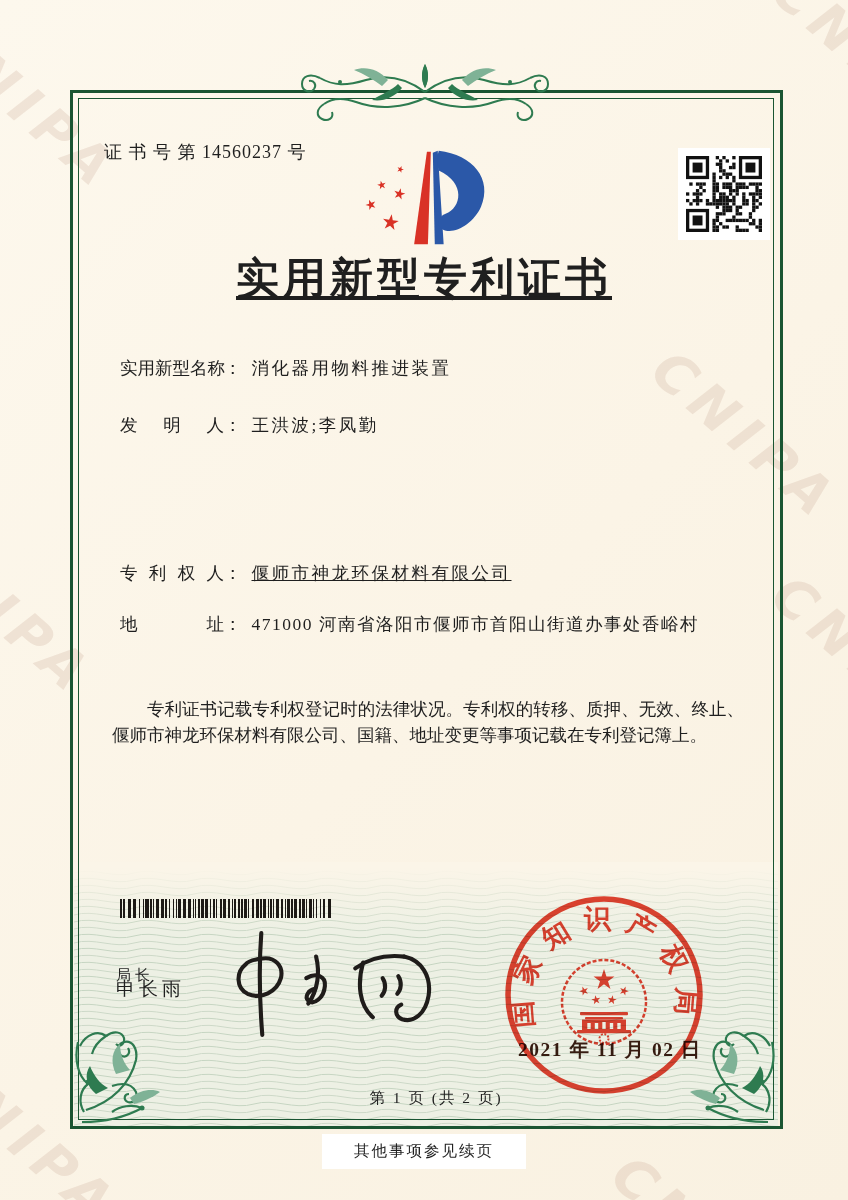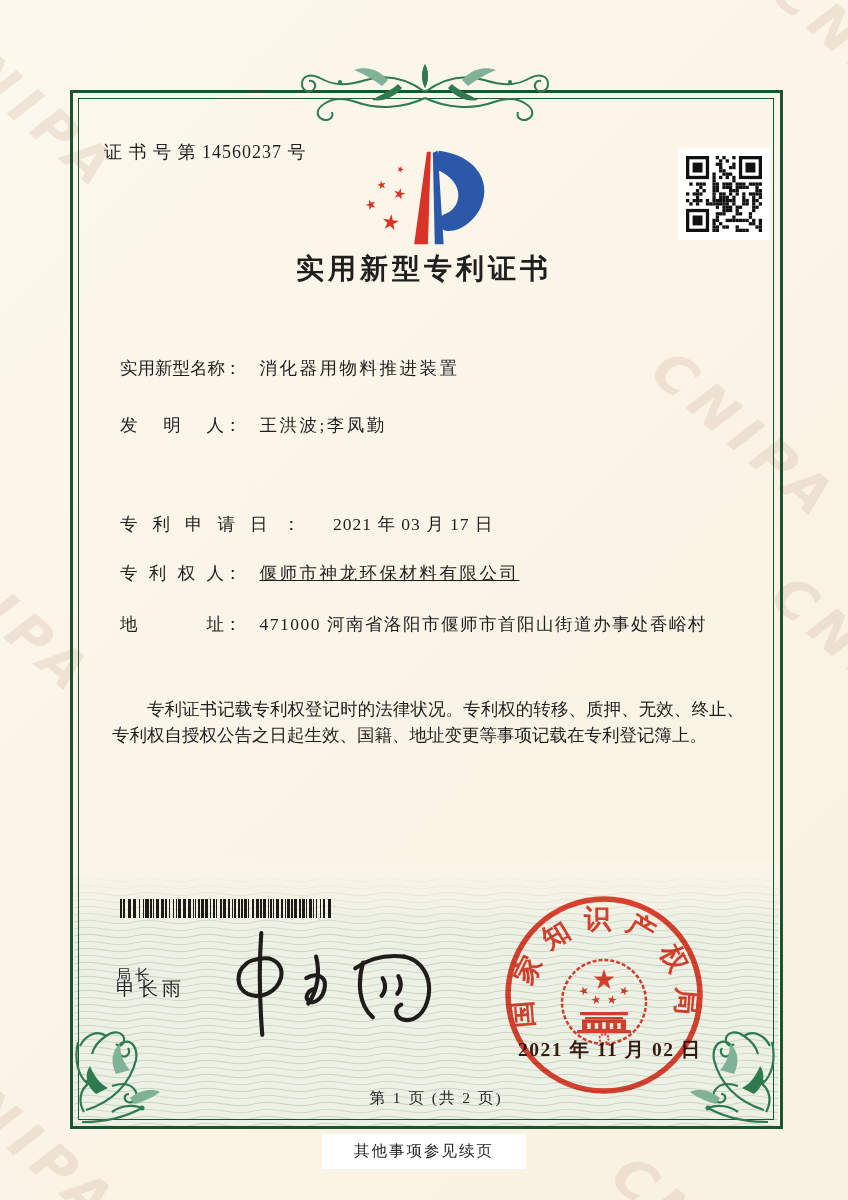--- a/index.html
+++ b/index.html
@@ -20,28 +20,28 @@
       border:3.5px solid #1a5532;z-index:3;}
   .frame-inner{position:absolute;left:78px;top:98px;width:694px;height:1020px;
       border:1px solid #1a5532;z-index:3;}
   .orn{position:absolute;z-index:4;}
   
   .cert-no{position:absolute;left:104px;top:140px;font-size:18px;letter-spacing:1px;z-index:5;}
   .logo{position:absolute;left:348px;top:134px;z-index:5;}
   .qr-box{position:absolute;left:678px;top:148px;width:92px;height:92px;background:#fff;z-index:5;}
   .qr-box svg{position:absolute;left:8px;top:8px;}
   .title{position:absolute;left:0;top:250px;width:100%;text-align:center;
-      font-size:28px;font-weight:bold;letter-spacing:4px;z-index:5;}
+      font-size:43px;font-weight:bold;letter-spacing:4px;z-index:5;text-decoration:underline;}
   
   .f-row{position:absolute;left:120px;font-size:17.5px;white-space:nowrap;z-index:5;}
   .f-label{display:inline-block;width:104px;text-align:justify;text-align-last:justify;
       vertical-align:bottom;}
   .f-label.spaced{width:auto;letter-spacing:15px;text-align:left;text-align-last:left;}
   .f-colon{display:inline-block;}
-  .f-value{margin-left:18px;letter-spacing:2.5px;}
+  .f-value{margin-left:10px;letter-spacing:2.5px;}
   .f-value.num{letter-spacing:1px;}
   .grant2{position:absolute;left:317px;top:0;}
   
   .body-text{position:absolute;left:112px;top:696px;width:632px;font-size:17.5px;
       line-height:26px;text-align:justify;z-index:5;}
   .body-text p{margin:0;text-indent:2em;}
   
   .barcode{position:absolute;left:120px;top:899px;z-index:5;}
   .director-title{position:absolute;left:116px;top:966px;font-size:15px;letter-spacing:4px;z-index:5;}
   .director-name{position:absolute;left:116px;top:976px;font-size:19px;letter-spacing:4px;z-index:5;}
@@ -316,33 +316,30 @@
   </div>
 
   <div class="title">实用新型专利证书</div>
 
   <div class="f-row" style="top:356px;">
     <span class="f-label">实用新型名称</span><span class="f-colon">：</span><span class="f-value">消化器用物料推进装置</span>
   </div>
   <div class="f-row" style="top:413px;">
     <span class="f-label">发明人</span><span class="f-colon">：</span><span class="f-value">王洪波;李凤勤</span>
   </div>
-  <div class="f-row" style="top:512px;">
-    <span class="f-label spaced">专利申请日：</span><span class="f-value num">2021 年 03 月 17 日</span>
-  </div>
   <div class="f-row" style="top:561px;text-decoration:underline;">
     <span class="f-label">专利权人</span><span class="f-colon">：</span><span class="f-value">偃师市神龙环保材料有限公司</span>
   </div>
   <div class="f-row" style="top:612px;">
     <span class="f-label">地址</span><span class="f-colon">：</span><span class="f-value" style="letter-spacing:1.5px;">471000 河南省洛阳市偃师市首阳山街道办事处香峪村</span>
   </div>
 
 
   <div class="body-text">
-    <p>专利证书记载专利权登记时的法律状况。专利权的转移、质押、无效、终止、专利权自授权公告之日起生效、国籍、地址变更等事项记载在专利登记簿上。</p>
+    <p>专利证书记载专利权登记时的法律状况。专利权的转移、质押、无效、终止、偃师市神龙环保材料有限公司、国籍、地址变更等事项记载在专利登记簿上。</p>
   </div>
 
   <svg class="barcode" width="218" height="19" viewBox="0 0 218 19">
     <g id="bc-bars" fill="#1d1915">
         <rect x="0" y="0" width="2" height="19"></rect>
         <rect x="3" y="0" width="2" height="19"></rect>
         <rect x="8" y="0" width="3" height="19"></rect>
         <rect x="13" y="0" width="3" height="19"></rect>
         <rect x="19" y="0" width="1" height="19"></rect>
         <rect x="23" y="0" width="1" height="19"></rect>

